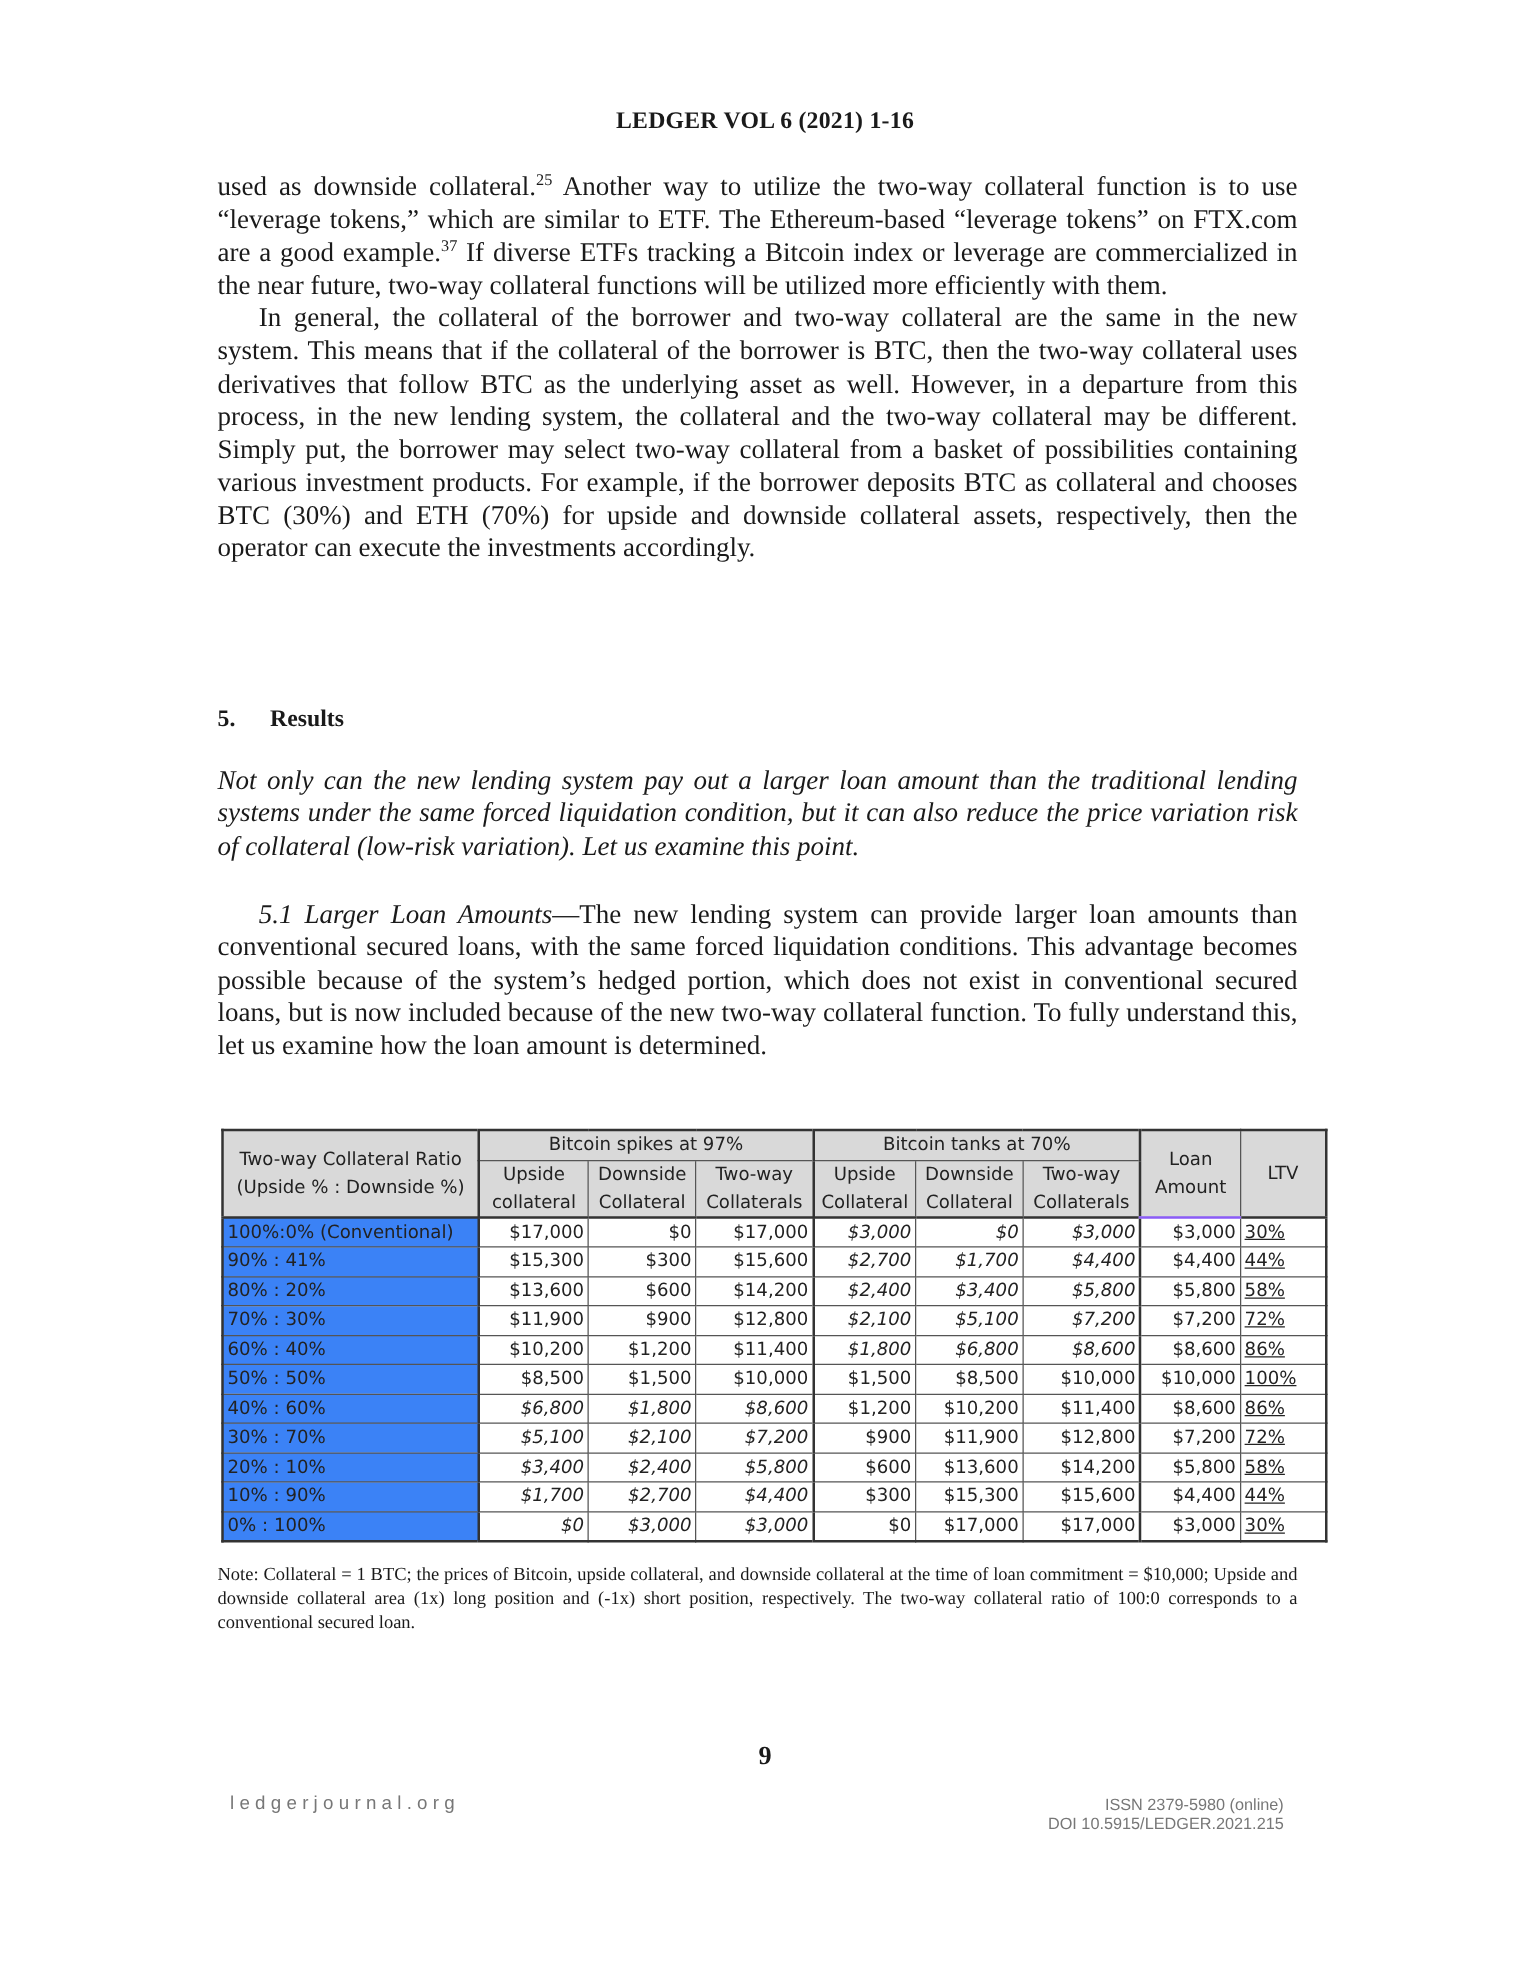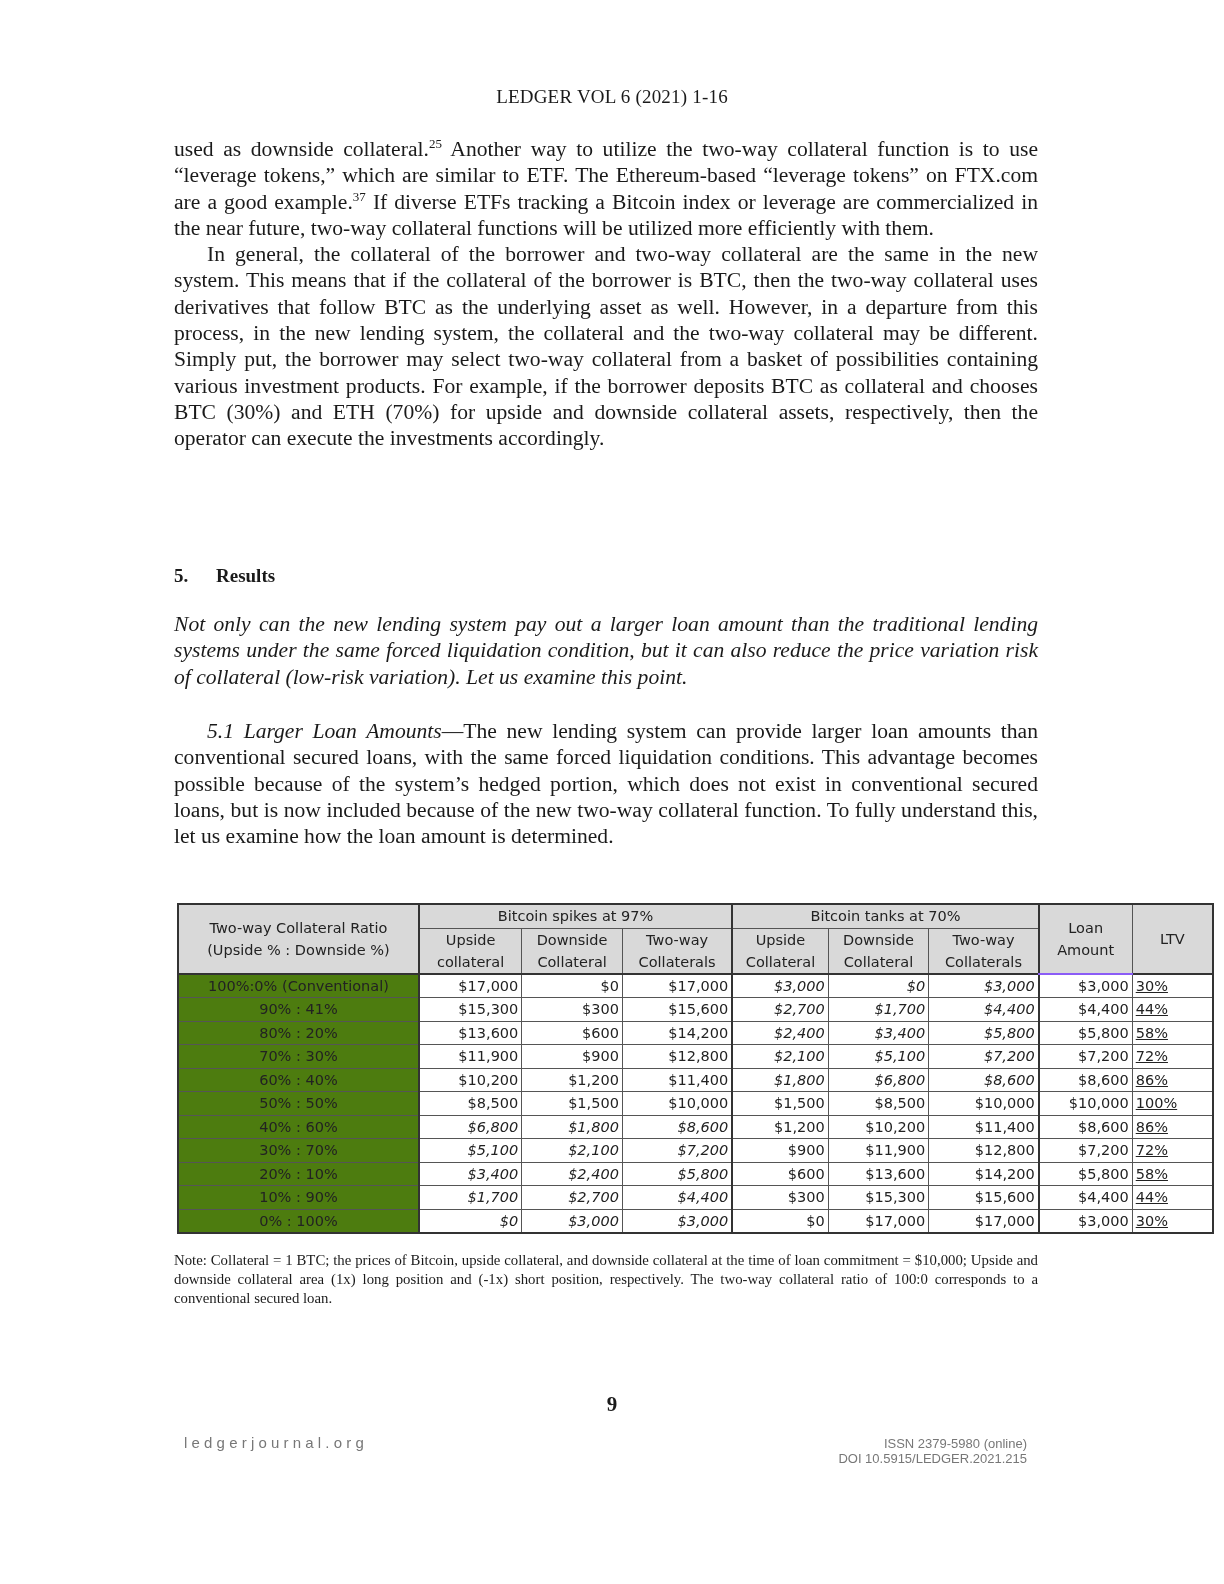--- a/index.html
+++ b/index.html
@@ -1,33 +1,33 @@
 <!DOCTYPE html>
 <html><head>
 <meta charset="utf-8">
 <style>
   html, body { margin: 0; padding: 0; background: #ffffff; }
   body { width: 1224px; height: 1584px; position: relative; overflow: hidden;
          font-family: "Liberation Serif", serif; color: #1a1a1a; }
   .running-head { position: absolute; top: 86px; left: 0; width: 1224px; text-align: center;
-                  font-size: 19px; letter-spacing: 0.2px; }
+                  font-size: 19px; letter-spacing: 0.2px; font-weight: bold; }
   .body-text { position: absolute; left: 174px; width: 864px; font-size: 21.6px; line-height: 26.3px;
                text-align: justify; }
   .body-text p { margin: 0; }
   .indent { text-indent: 33px; }
   sup { font-size: 13px; line-height: 0; vertical-align: super; }
   .section-head { position: absolute; left: 174px; top: 565px; font-size: 19px; font-weight: bold; }
   .section-head .num { display: inline-block; width: 42px; }
   .caption { position: absolute; left: 218px; top: 908px; font-size: 18.5px; }
-  table.t1 { position: absolute; left: 177px; top: 903px; width: 1037px; border-collapse: collapse;
+  table.t1 { position: absolute; left: 177px; top: 903px; width: 885px; border-collapse: collapse;
              font-family: "DejaVu Sans", sans-serif; font-size: 14.5px; color: #222;
              border: 2px solid #333; padding-left: 36px; }
   table.t1 td, table.t1 th { border: 1px solid #555; padding: 0 3px; height: 22.5px; font-weight: normal; }
   table.t1 th { background: #d9d9d9; text-align: center; line-height: 22px; }
-  table.t1 td.rowhead { background: #4d7c0f; text-align: center; border-right: 2px solid #333; }
+  table.t1 td.rowhead { background: #3b82f6; text-align: left; border-right: 2px solid #333; }
   table.t1 td.num { text-align: right; }
   table.t1 td.it { font-style: italic; }
   table.t1 td.grp-end, table.t1 th.grp-end { border-right: 2px solid #333; }
   table.t1 tr.hdr-bottom th { border-bottom: 2px solid #333; }
   table.t1 td.ltv { text-align: left; text-decoration: underline; }
   .note { position: absolute; left: 174px; top: 1251px; width: 864px; font-size: 14.8px; line-height: 19px;
           text-align: justify; }
   .page-num { position: absolute; top: 1392px; left: 0; width: 1224px; text-align: center;
               font-size: 21px; font-weight: bold; }
   .footer-left { position: absolute; left: 184px; top: 1434px; font-family: "Liberation Sans", sans-serif;

